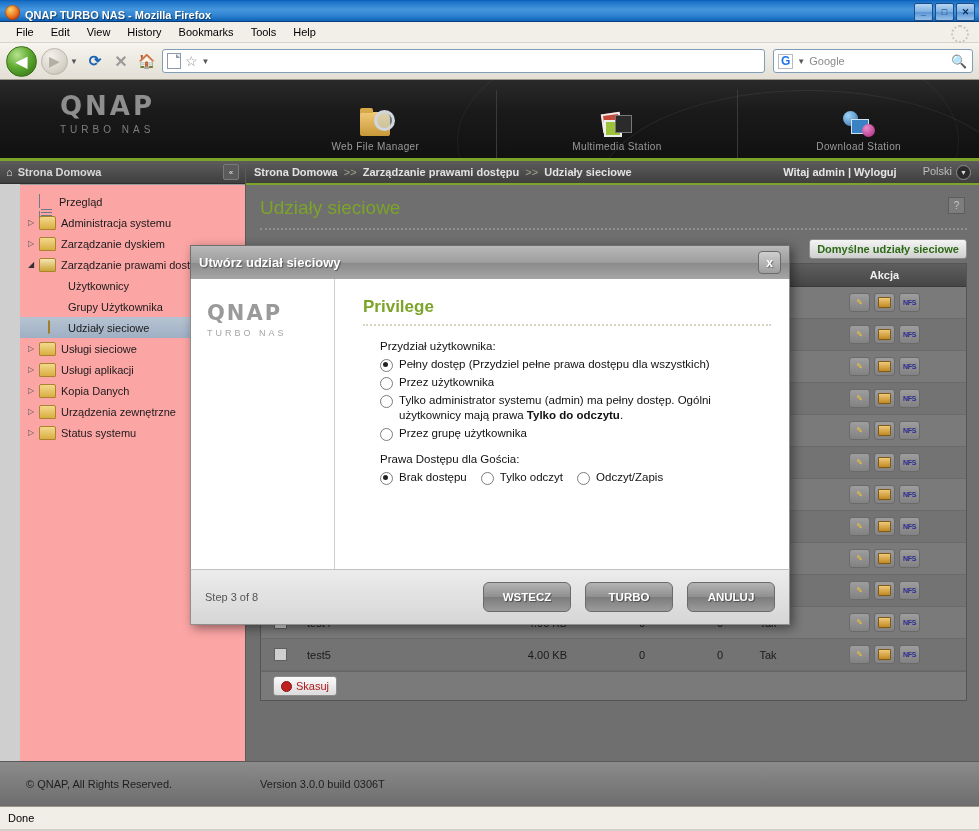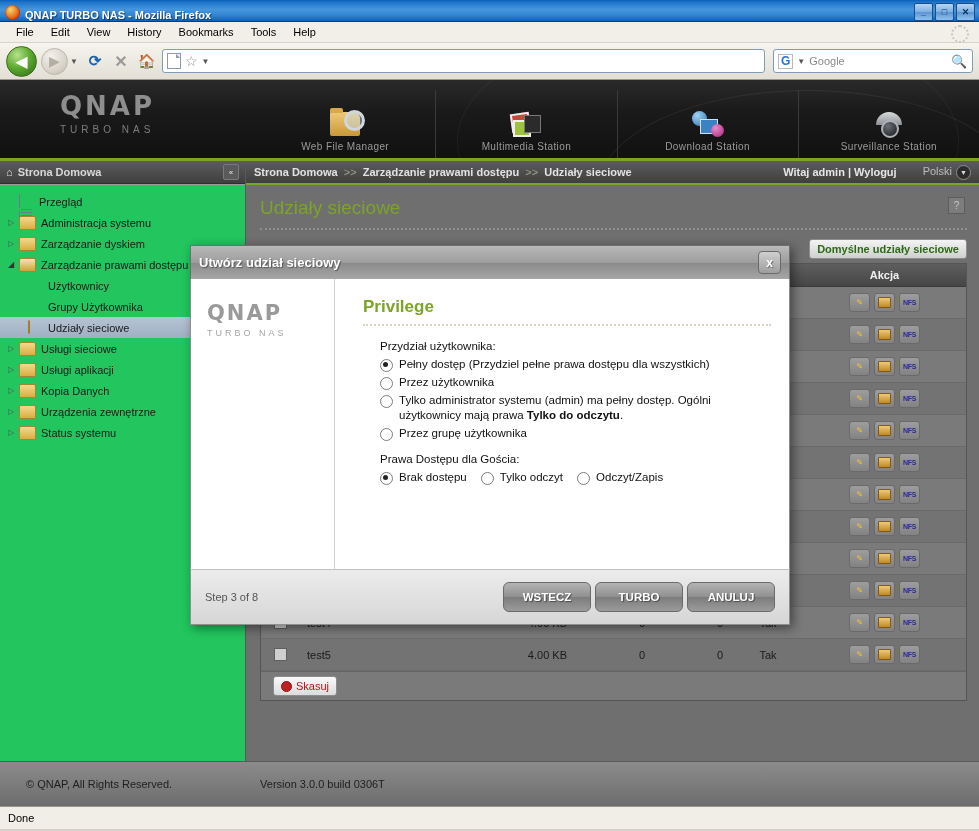--- a/index.html
+++ b/index.html
@@ -117,22 +117,22 @@
   
   .body{height:600px;display:flex;background:#6e6e6e;}
   .sidebar{width:245px;background:#cfcfcf;display:flex;flex-direction:column;
     border-right:1px solid #5a5a5a;}
   .sb-head{height:22px;background:linear-gradient(180deg,#5c5c5c,#3f3f3f);
     display:flex;align-items:center;padding:0 6px;color:#d8d8d8;font-weight:bold;font-size:11px;
     border-bottom:1px solid #2e2e2e;}
   .sb-head .hm{margin-right:5px;font-size:11px;}
   .sb-collapse{margin-left:auto;width:14px;height:14px;background:#5a5a5a;border:1px solid #7a7a7a;
     color:#ccc;font-size:8px;display:flex;align-items:center;justify-content:center;border-radius:2px;}
-  .tree{flex:1;background:#22c55e;padding:6px 0 0 0;overflow:hidden;
-    border-top:1px solid #9a9a9a;}
+  .tree{flex:1;background:#fca5a5;padding:6px 0 0 0;overflow:hidden;
+    border-top:1px solid #9a9a9a;margin-left:20px;}
   .tnode{height:21px;display:flex;align-items:center;padding-left:8px;font-size:11px;color:#1a1a1a;}
   .tnode.child{padding-left:28px;}
   .tnode.sel{background:linear-gradient(180deg,#b6c3d2,#9fb0c4);}
   .arrow{width:11px;font-size:8px;color:#555;}
   .arrow.open{color:#333;}
   .ficon{width:15px;height:12px;margin-right:5px;border-radius:2px 2px 1px 1px;
     background:linear-gradient(180deg,#f3d98d,#d9ae42);border:1px solid #a9842c;position:relative;flex:none;}
   .ficon.open{background:linear-gradient(180deg,#f6e5b0,#c9a437);}
   .licon{width:15px;height:14px;margin-right:5px;flex:none;position:relative;}
   .ic-doc{width:13px;height:11px;background:#fff;border:1px solid #6d7b88;margin-top:1px;}
@@ -214,21 +214,21 @@
   .radio{width:11px;height:11px;border-radius:50%;background:#fff;border:1px solid #7c7c7c;
     margin:2px 6px 0 0;flex:none;position:relative;}
   .radio.on:after{content:"";position:absolute;left:2px;top:2px;width:5px;height:5px;border-radius:50%;background:#222;}
   .ropt .txt{line-height:15px;}
   .ropt b{font-weight:bold;}
   .guestrow{display:flex;align-items:center;margin:0 0 0 17px;gap:0;font-size:11.5px;color:#111;}
   .guestrow .ropt{margin:0 14px 0 0;}
   .mfoot{height:54px;background:linear-gradient(180deg,#ececec,#d6d6d6);
     border:1px solid #8f8f8f;border-top:1px solid #c2c2c2;display:flex;align-items:center;padding:0 14px;}
   .stepinfo{color:#555;font-size:11px;}
-  .mbtns{margin-left:auto;display:flex;gap:4px;}
+  .mbtns{margin-left:auto;display:flex;gap:14px;}
   .mbtn{width:86px;height:28px;border-radius:6px;border:1px solid #6a6a6a;
     background:linear-gradient(180deg,#b4b4b4 0%,#8f8f8f 50%,#7c7c7c 51%,#9b9b9b 100%);
     color:#fff;font-weight:bold;font-size:11.5px;display:flex;align-items:center;justify-content:center;
     text-shadow:1px 1px 1px rgba(0,0,0,.45);}
 
   
   .qfoot{height:44px;background:linear-gradient(180deg,#8b8b8b,#6d6d6d);
     border-top:1px solid #5a5a5a;display:flex;align-items:center;color:#1e1e1e;font-size:11px;}
   .qfoot .c1{margin-left:26px;}
   .qfoot .c2{margin-left:88px;}
@@ -314,29 +314,20 @@
       <div class="appitem">
         <div class="appico">
             <div class="ico-dls">
               <i></i>
               <i></i>
               <i></i>
             </div>
           </div>
         <div class="applabel">Download Station</div>
       </div>
-      <div class="appitem">
-        <div class="appico">
-            <div class="ico-svs">
-              <i></i>
-              <i></i>
-            </div>
-          </div>
-        <div class="applabel">Surveillance Station</div>
-      </div>
     </div>
   </div>
 
   <div class="body">
 
     <div class="sidebar">
       <div class="sb-head">
         <span class="hm">⌂</span>
         <span>Strona Domowa</span>
         <span class="sb-collapse">«</span>

